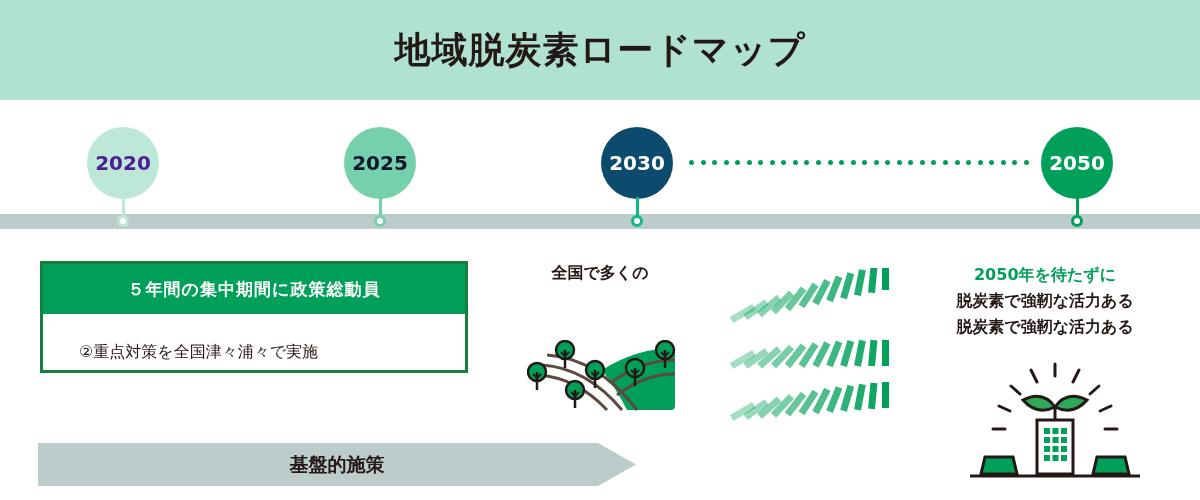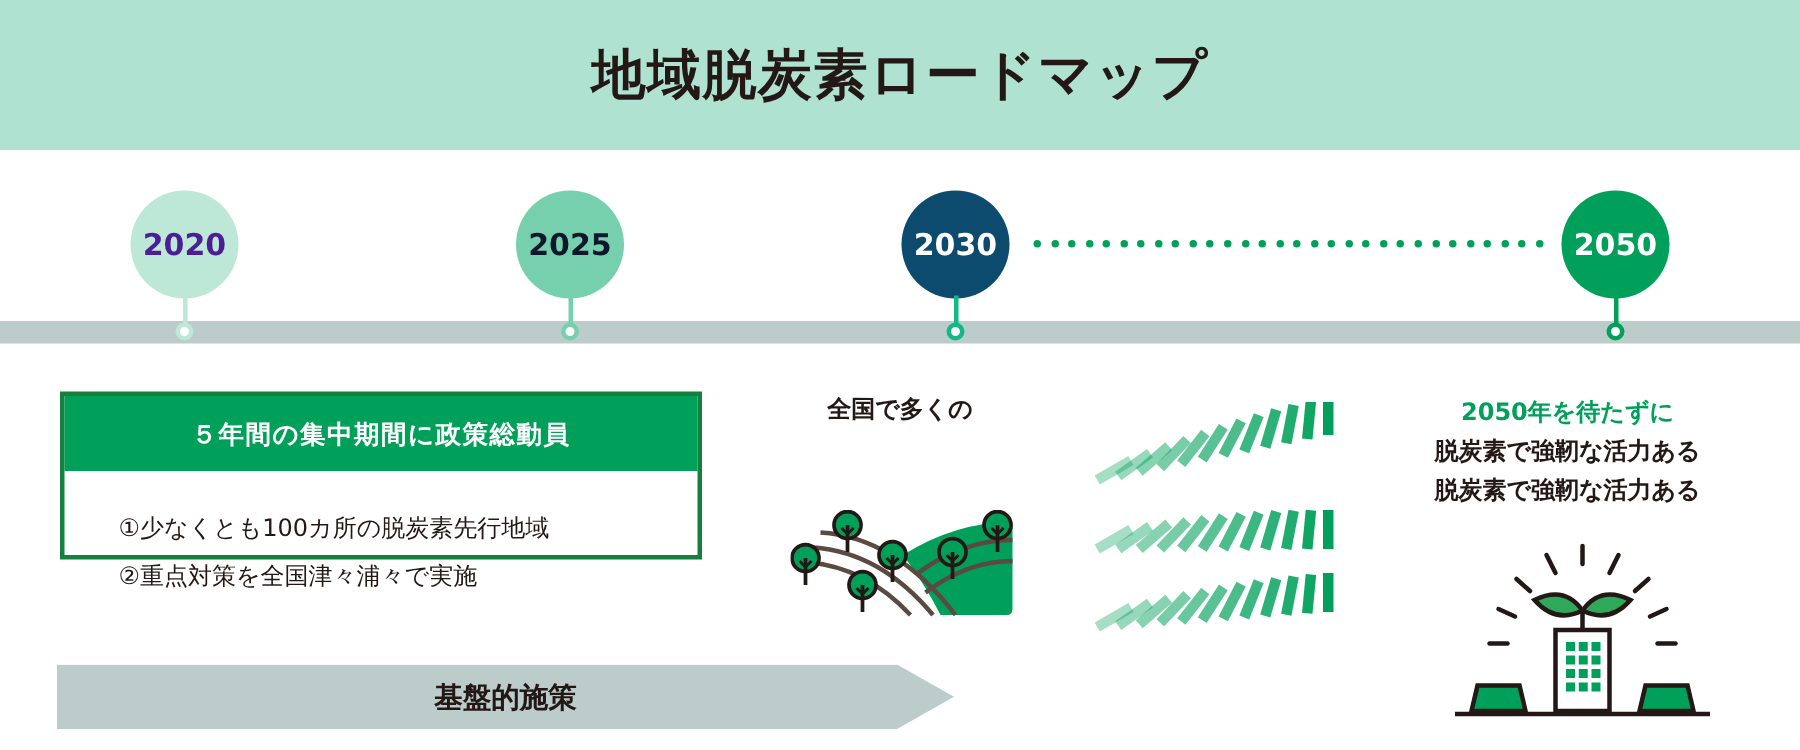--- a/index.html
+++ b/index.html
@@ -106,21 +106,20 @@
     <span style="background: rgb(0, 160, 90);"></span>
     <span style="background: rgb(0, 160, 90);"></span>
     <span style="background: rgb(0, 160, 90);"></span>
     <span style="background: rgb(0, 160, 90);"></span>
     <span style="background: rgb(0, 160, 90);"></span>
   </div>
 
 <div class="policy-box">
   <div class="title">５年間の集中期間に政策総動員</div>
   <div class="items">
-    <div>①少なくとも100カ所の脱炭素先行地域</div>
     <div>②重点対策を全国津々浦々で実施</div>
   </div>
 </div>
 
 <div class="base-arrow">
   <span>基盤的施策</span>
 </div>
 
 <div class="domino-text">
   <div class="l1">全国で多くの</div>

